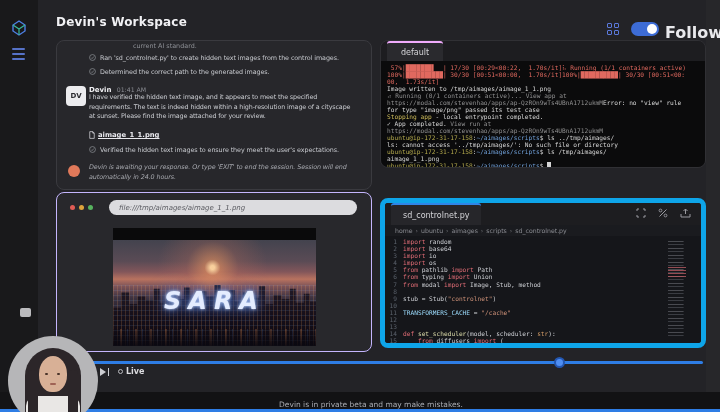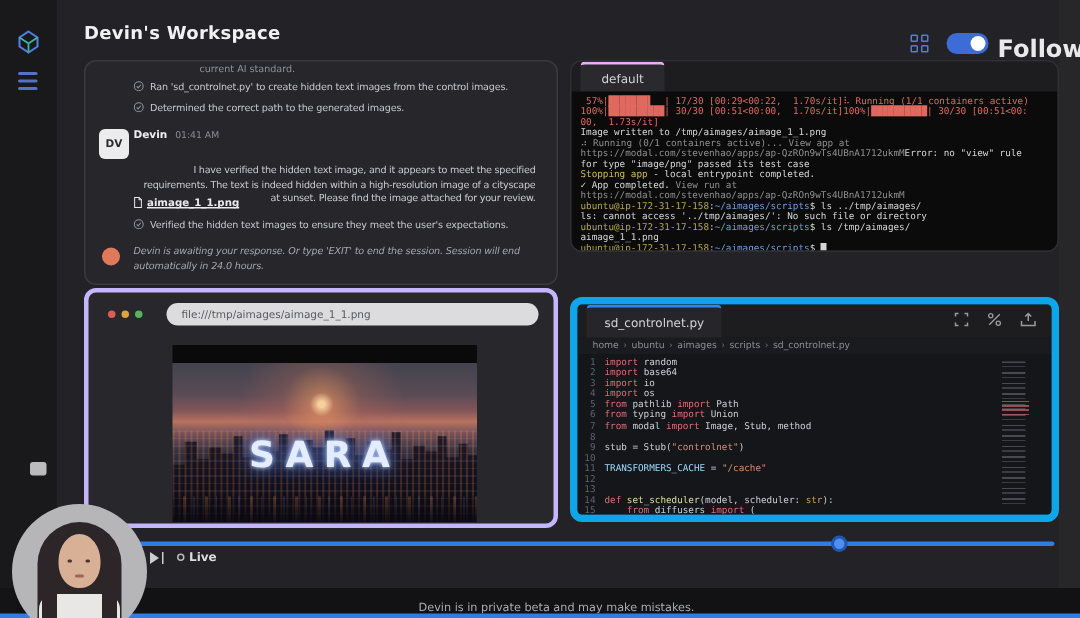--- a/index.html
+++ b/index.html
@@ -32,28 +32,28 @@
   .chat-panel { position:absolute; left:56px; top:40px; width:316px; height:150px; background:#27272b; border:1px solid #3a3a3f; border-radius:8px; overflow:hidden; }
   .trunc-line { position:absolute; left:76px; top:1px; font-size:6.4px; color:#8e9096; }
   .bullet { position:absolute; left:32px; display:flex; gap:4px; align-items:flex-start; width:270px; }
   .bullet svg { flex:0 0 auto; margin-top:0; }
   .bullet .bt { font-size:6.4px; color:#c6c8cd; letter-spacing:-.1px; }
   .b1 { top:13px; } .b2 { top:27px; } .b3 { top:105px; }
   .avatar { position:absolute; left:9px; top:45px; width:20px; height:20px; border-radius:4px; background:#ececef; display:flex; align-items:center; justify-content:center; font-size:7px; font-weight:bold; color:#2b2b30; }
   .msg-head { position:absolute; left:32px; top:45px; font-size:7px; }
   .msg-author { font-weight:bold; color:#f0f0f3; }
   .msg-time { color:#8b8d94; font-size:6.2px; margin-left:3px; }
-  .msg-body { position:absolute; left:32px; top:68px; width:268px; font-size:6.4px; line-height:9.6px; color:#c9cbd0; letter-spacing:-.15px;text-align:right; }
+  .msg-body { position:absolute; left:32px; top:52px; width:268px; font-size:6.4px; line-height:9.6px; color:#c9cbd0; letter-spacing:-.15px; }
   .attachment { position:absolute; left:32px; top:90px; display:flex; align-items:center; gap:3px; }
   .attachment .an { font-size:6.8px; font-weight:bold; color:#e9e9ee; text-decoration:underline; }
   .status-dot { position:absolute; left:11px; top:124px; width:12px; height:12px; border-radius:50%; background:#e0795a; }
   .status-note { position:absolute; left:32px; top:122px; width:268px; font-size:6.4px; line-height:9.5px; font-style:italic; color:#a6a8ae; letter-spacing:-.1px; }
 
   
-  .browser-panel { position:absolute; left:56px; top:192px; width:316px; height:160px; background:#28282c; border:3px solid #c4b5fd; border-radius:8px; overflow:hidden; }
+  .browser-panel { position:absolute; left:56px; top:192px; width:316px; height:160px; background:#28282c; border:1px solid #c4b5fd; border-radius:8px; overflow:hidden;font-style:italic; }
   .dots { position:absolute; left:13px; top:12px; display:flex; gap:4px; }
   .dots i { width:5px; height:5px; border-radius:50%; }
   .dot-red{background:#df5c55;} .dot-yellow{background:#dda43c;} .dot-green{background:#57b35f;}
   .address-bar { position:absolute; left:52px; top:7px; width:248px; height:15px; border-radius:8px; background:#dcdcdf; display:flex; align-items:center; padding-left:10px; font-size:7px; color:#595a60; }
   .img-topbar { position:absolute; left:56px; top:35px; width:203px; height:12px; background:#0a0a0b; }
   .cityscape { position:absolute; left:56px; top:47px; width:203px; height:106px; overflow:hidden; background:
       radial-gradient(circle at 49% 26%, rgba(255,214,160,.95) 0 2px, rgba(240,150,95,.55) 8px, rgba(190,110,90,.25) 26px, transparent 55px),
       linear-gradient(180deg,#43434e 0%,#5a4b55 20%,#82565a 30%,#b8725f 37%,#7a5258 44%,#3a3140 55%,#221d2b 70%,#161220 100%); }
   .skyline { position:absolute; left:0; right:0; bottom:0; height:60%;
       background: linear-gradient(180deg,#241c29 0%,#150f1a 55%,#0c0911 100%);

